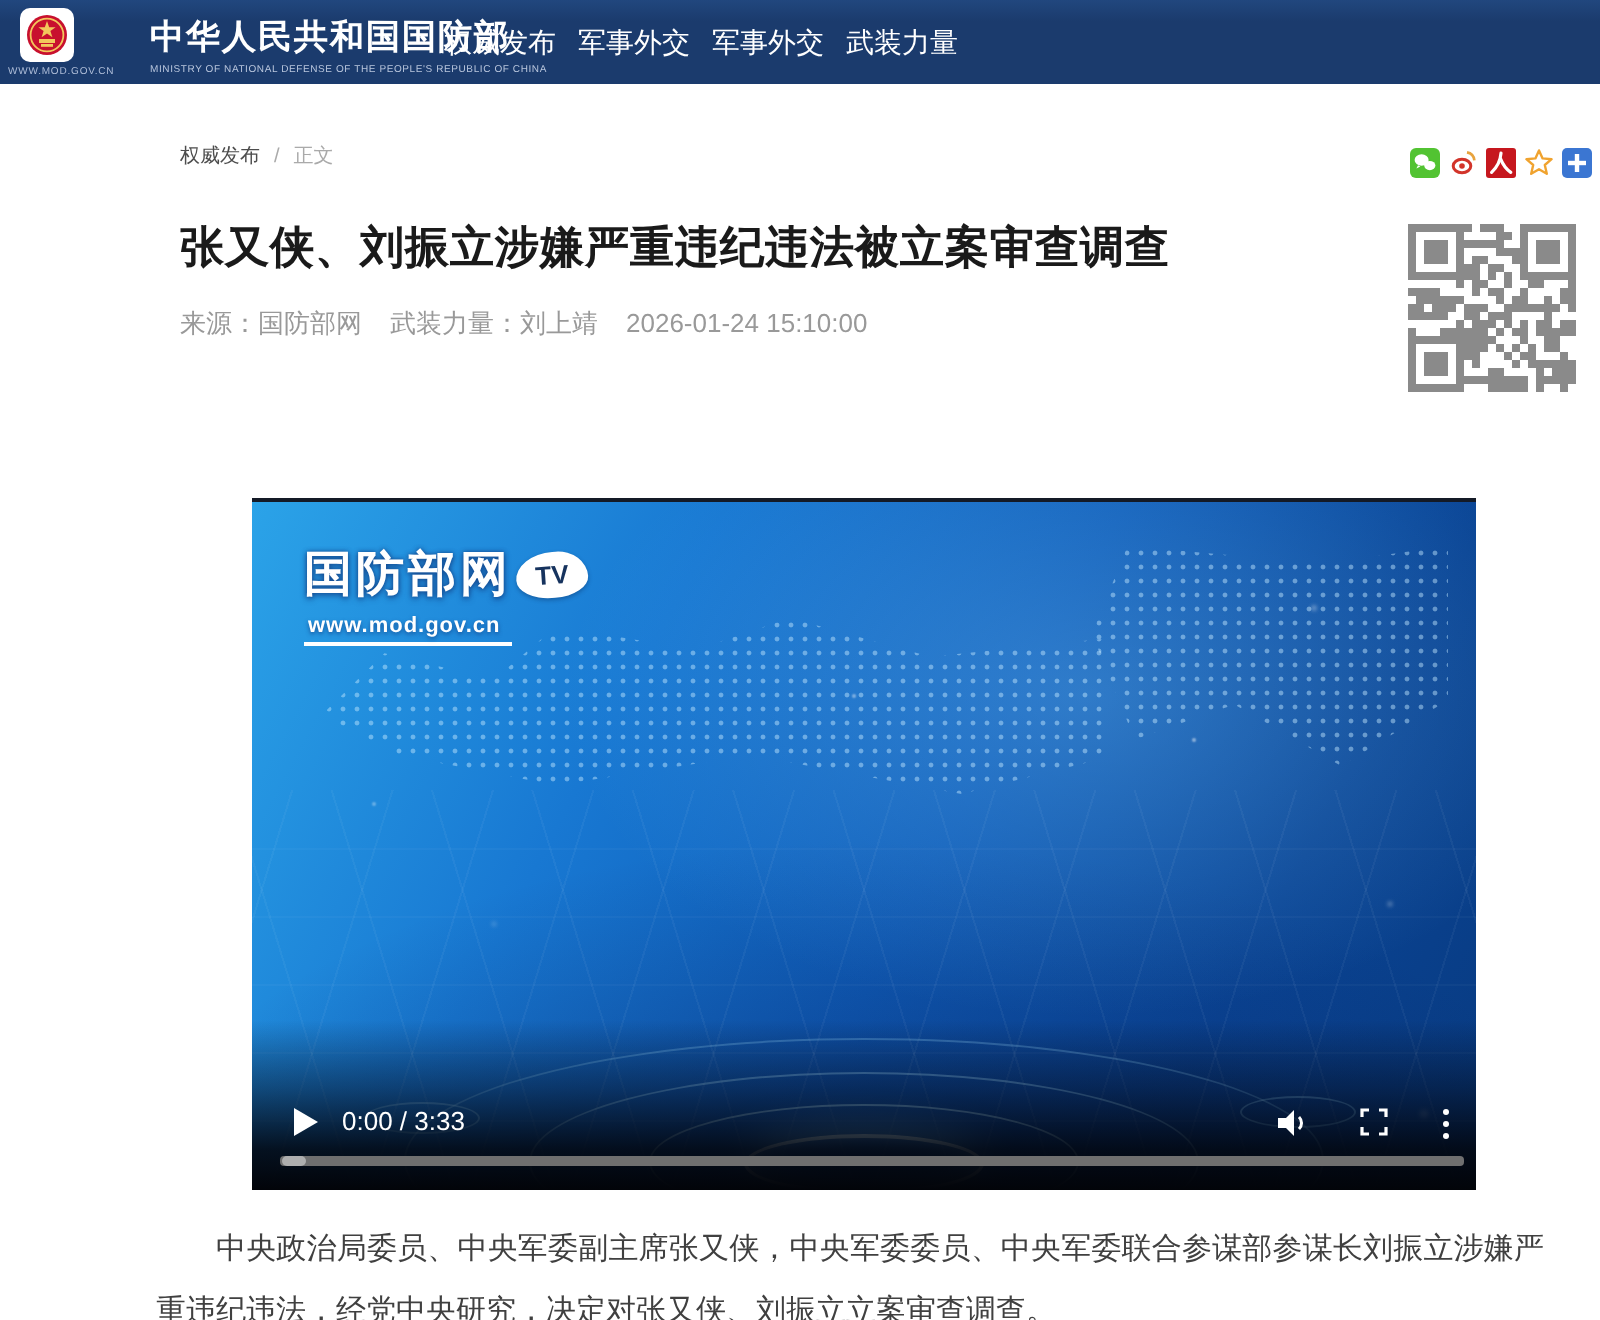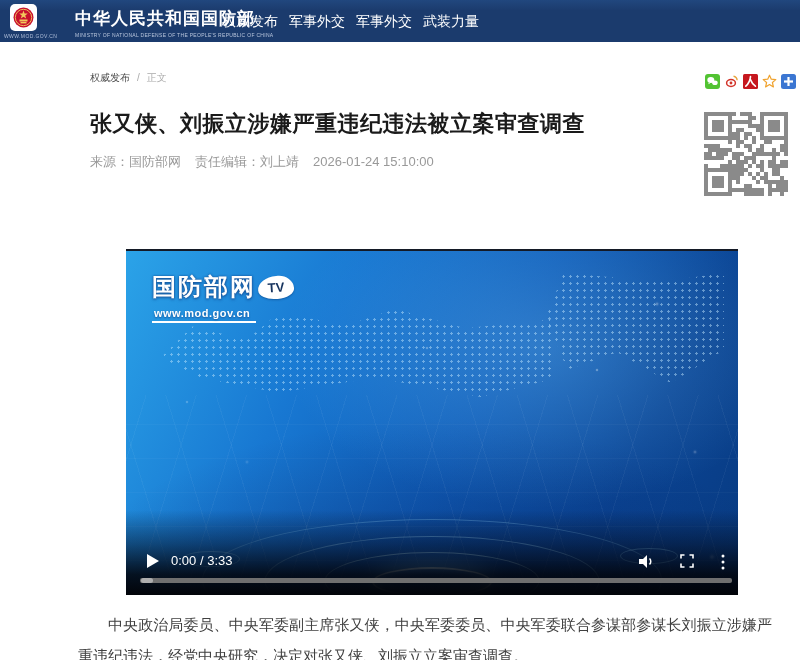--- a/index.html
+++ b/index.html
@@ -429,21 +429,21 @@
         <i style="left:48px;top:80px"></i>
         <i style="left:52px;top:80px"></i>
         <i style="left:56px;top:80px"></i>
         <i style="left:64px;top:80px"></i>
         <i style="left:76px;top:80px"></i>
       </div>
   </div>
 
   <h1 class="article-title">张又侠、刘振立涉嫌严重违纪违法被立案审查调查</h1>
   <div class="article-meta">
-    <span>来源：</span><span>国防部网</span><span class="meta-gap"></span><span>责任编辑：</span><span>刘上靖</span><span class="meta-gap"></span><span>2026-01-24 15:10:00</span>
+    <span>来源：</span><span>国防部网</span><span class="meta-gap"></span><span>武装力量：</span><span>刘上靖</span><span class="meta-gap"></span><span>2026-01-24 15:10:00</span>
   </div>
 
   <div class="video-player">
     <div class="dot-map m1"></div>
     <div class="dot-map m2"></div>
     <div class="grid-lines"></div>
     <div class="ring r1"></div>
     <div class="ring r2"></div>
     <div class="ring r3"></div>
     <div class="ring core"></div>

